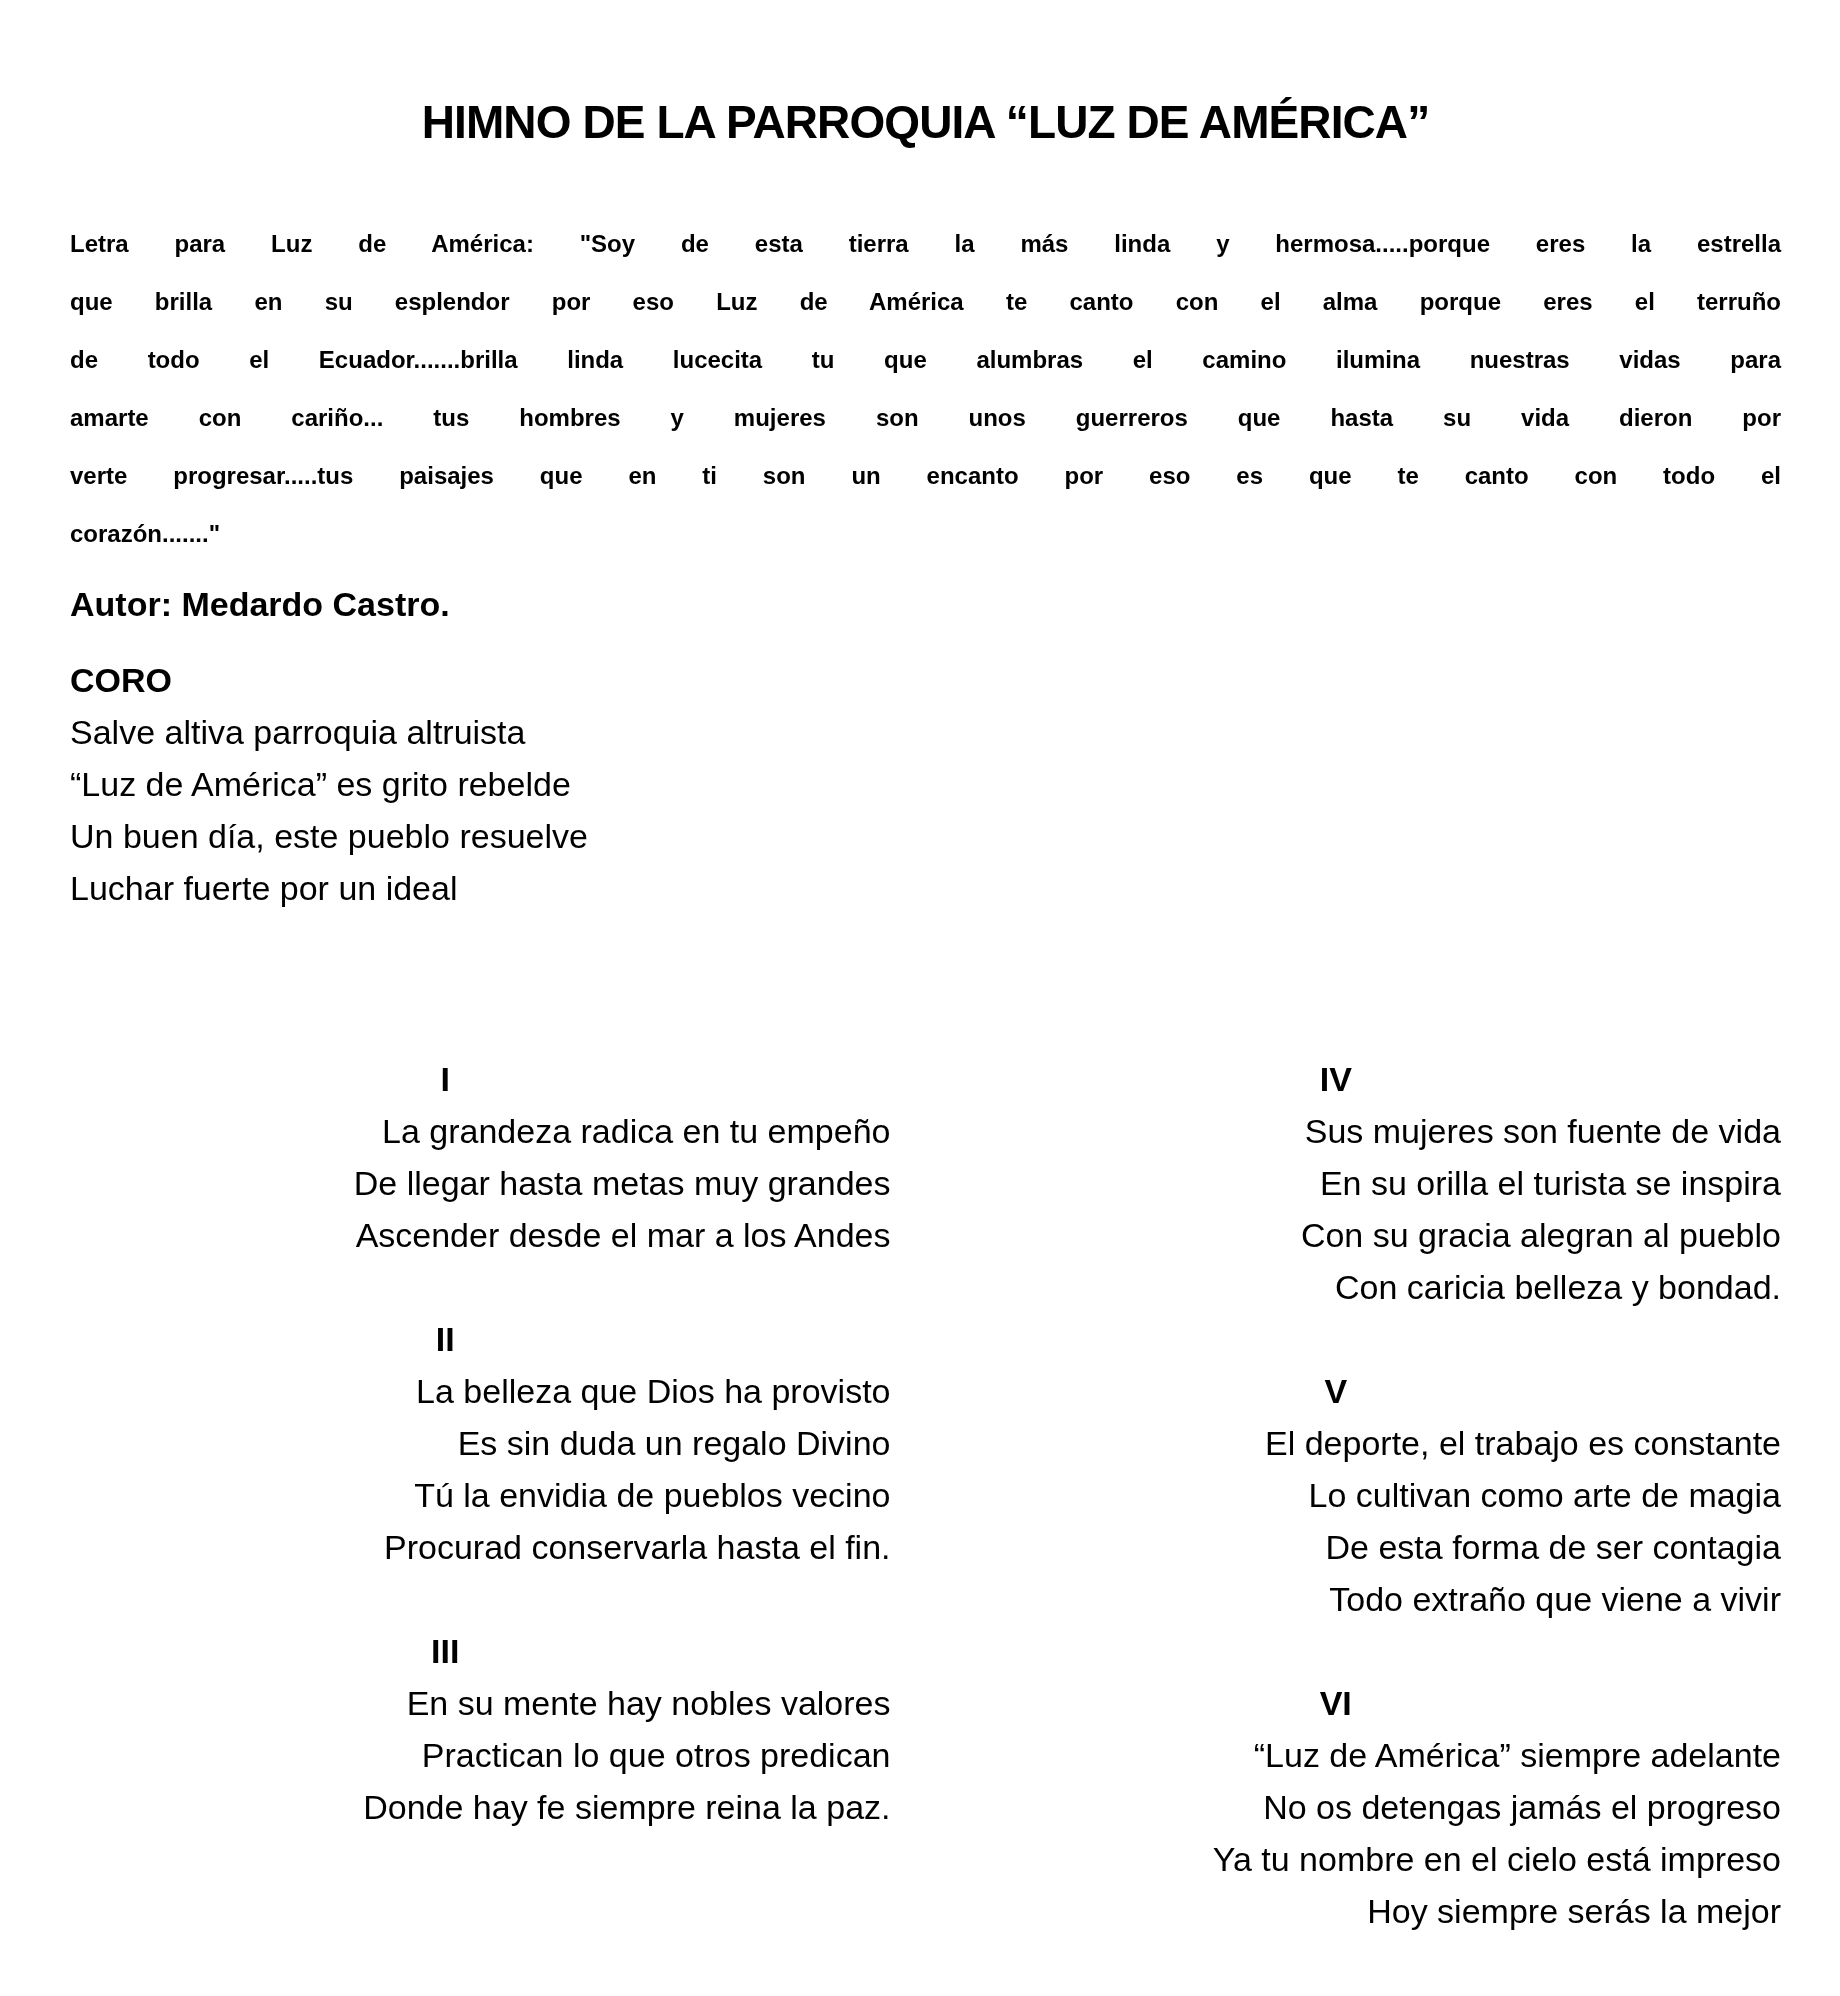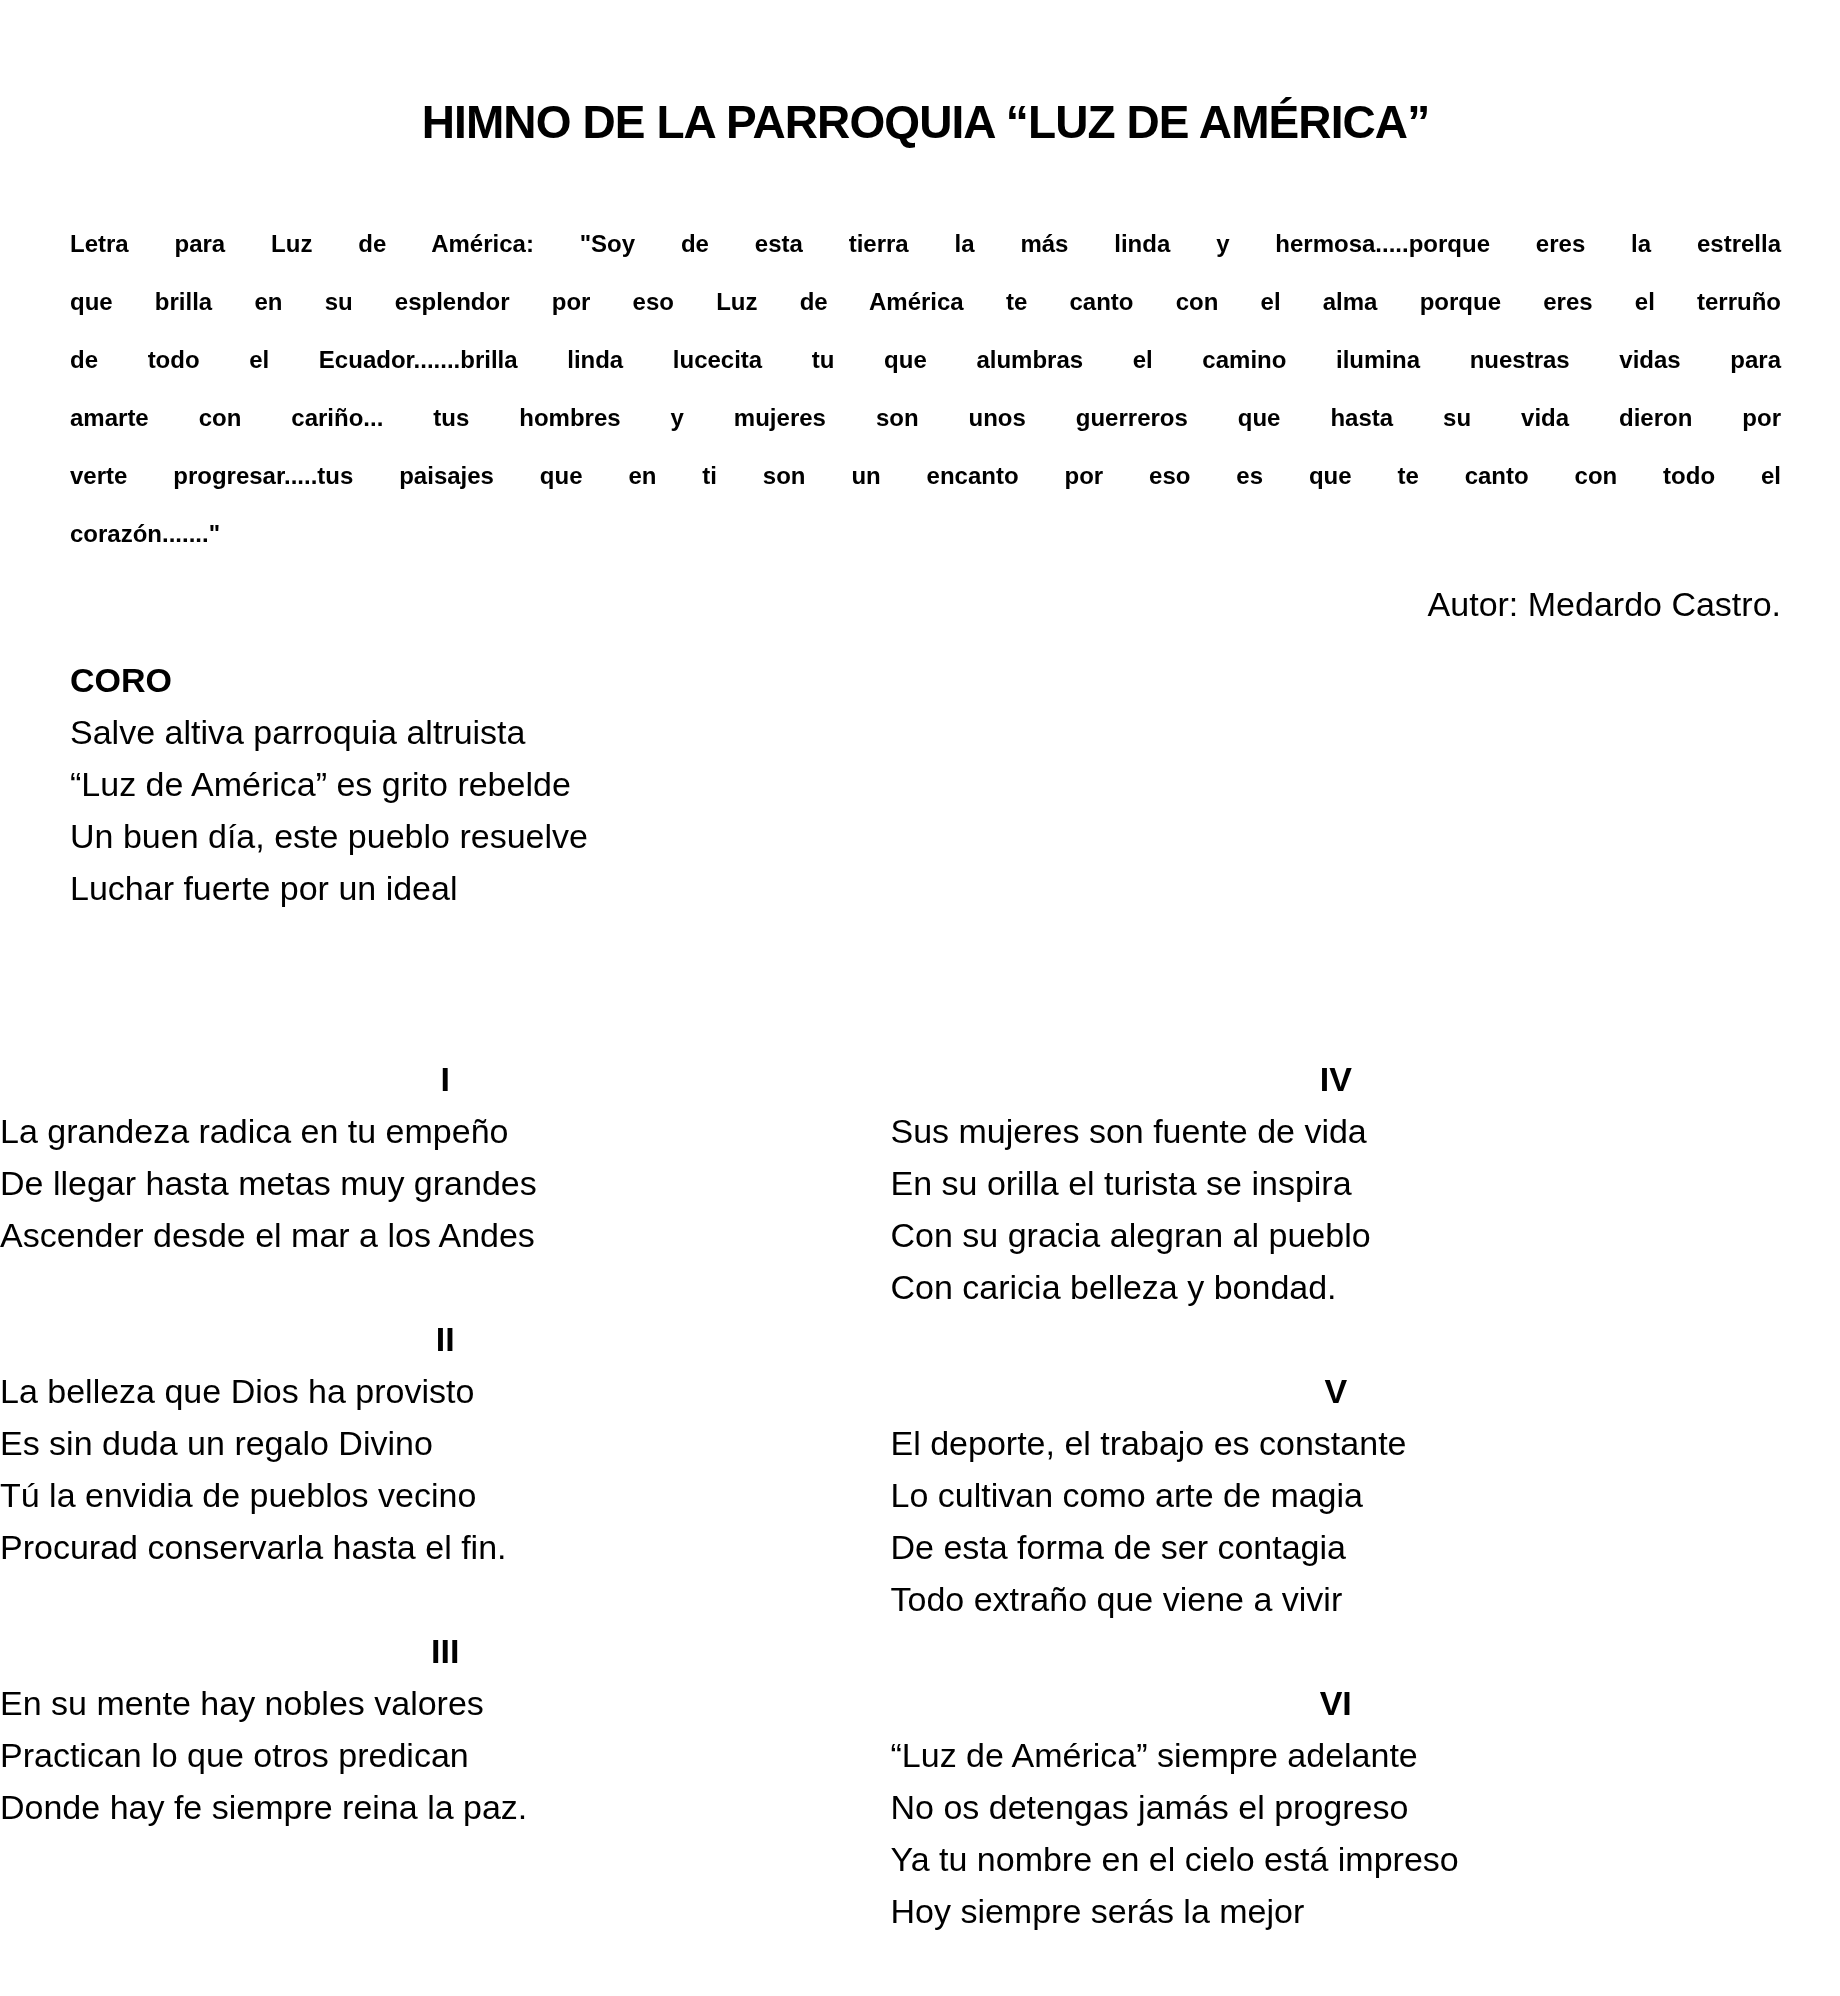--- a/index.html
+++ b/index.html
@@ -39,23 +39,23 @@
     text-align-last: justify;
     white-space: normal;
     font-weight: bold;
   }
   .intro-line.final {
     text-align-last: left;
   }
   .author-line {
     margin-top: 15px;
     font-size: 34px;
-    font-weight: normal;
+    font-weight: bold;
     line-height: 52px;
-    text-align: right;
+    text-align: left;
   }
   .chorus-heading {
     margin-top: 24px;
     font-size: 34px;
     font-weight: bold;
     line-height: 52px;
   }
   .chorus-line {
     font-size: 34px;
     line-height: 52px;
@@ -72,21 +72,21 @@
   }
   .verse-number {
     font-size: 34px;
     font-weight: bold;
     line-height: 52px;
     text-align: center;
   }
   .verse-line {
     font-size: 34px;
     line-height: 52px;
-    text-align: left;
+    text-align: right;
   }
 </style>
 </head>
 <body>
 
 <div class="sheet">
   <div class="text-block">
 
     <h1 class="doc-title">HIMNO DE LA PARROQUIA “LUZ DE AMÉRICA”</h1>
 

